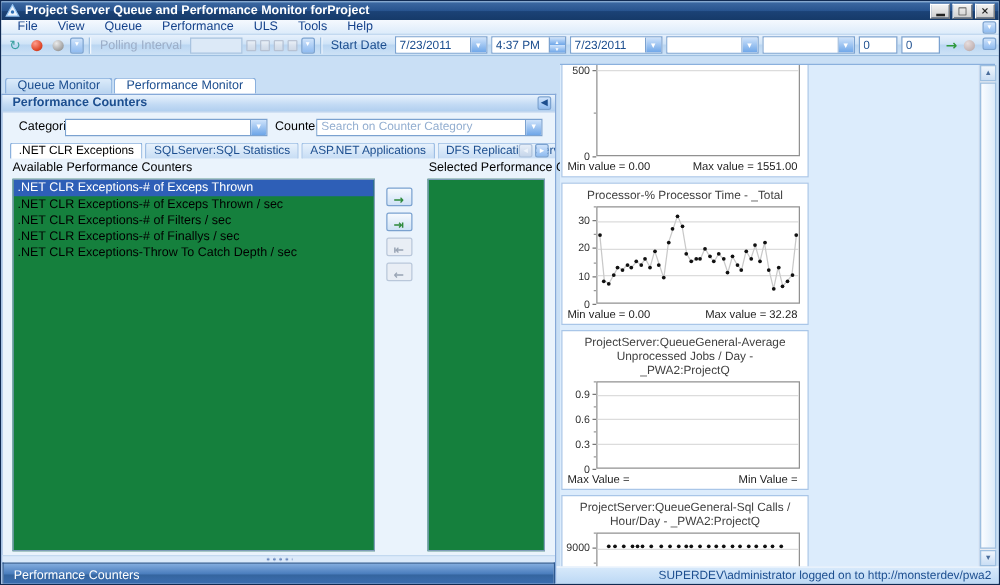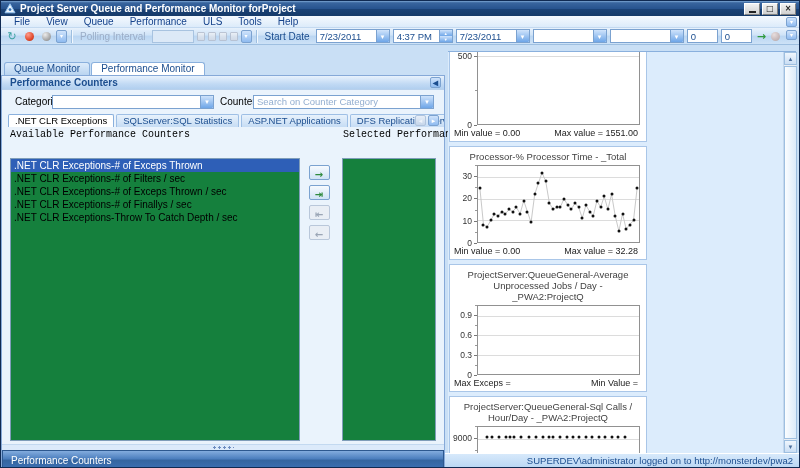--- a/index.html
+++ b/index.html
@@ -77,21 +77,21 @@
   .counters-combo{flex:1;margin-right:10px;margin-left:2px;}
   .counters-combo input::placeholder{color:#93aed0;opacity:1;}
   .cat-tabs-row{height:14px;flex:none;display:flex;padding-left:6px;position:relative;}
   .cat-tab{height:13px;line-height:12px;padding:0 6px;font-size:9.5px;color:#1c4e8f;white-space:nowrap;cursor:pointer;
     background:linear-gradient(#e8f2fc,#c6dcf4);border:1px solid #9ebfe5;border-bottom:none;border-radius:2px 2px 0 0;margin-right:2px;}
   .cat-tab.active{background:#fff;color:#000;border-color:#8ab0dd;}
   .tab-scrolls{position:absolute;right:5px;bottom:1px;display:flex;gap:2px;}
   .tab-scroll{width:11px;height:11px;border:1px solid #7ba2d0;border-radius:2px;background:linear-gradient(#cfe3fb,#8fbbf0);
     color:#fff;font-size:7px;line-height:9px;padding:0;cursor:pointer;}
   .tab-scroll.disabled{background:linear-gradient(#e6eef8,#c6d6ea);border-color:#b0c4dd;color:#eef4fb;}
-  .lists-labels{height:31px;flex:none;position:relative;font-size:10px;color:#000;font-family:Liberation Mono, monospace;}
+  .lists-labels{height:16px;flex:none;position:relative;font-size:10px;color:#000;}
   .lists-labels .avail{position:absolute;left:8px;top:2px;}
   .lists-labels .sel{position:absolute;left:341px;top:2px;white-space:nowrap;}
   .lists{flex:1;position:relative;min-height:0;}
   .listbox{position:absolute;top:0;bottom:3px;background:#15803d;border:1px solid #7f9db9;overflow:hidden;}
   .left-list{left:8px;width:290px;}
   .right-list{left:340px;width:94px;}
   .list-item{height:13px;line-height:13px;font-size:10px;color:#000;padding:0 3px;white-space:nowrap;cursor:default;}
   .list-item.selected{background:#2e5fb7;color:#fff;}
   .move-buttons{position:absolute;left:305px;top:7px;width:24px;display:flex;flex-direction:column;align-items:center;}
   .move-buttons button{width:21px;height:15px;margin-bottom:5px;border:1px solid #7ba2d0;border-radius:2px;
@@ -268,22 +268,22 @@
               <button class="tab-scroll"><span>▸</span></button>
             </span>
           </div>
           <div class="lists-labels">
             <span class="avail">Available Performance Counters</span>
             <span class="sel">Selected Performance Counters</span>
           </div>
           <div class="lists">
             <div class="listbox left-list">
                 <div class="list-item selected">.NET CLR Exceptions-# of Exceps Thrown</div>
+                <div class="list-item">.NET CLR Exceptions-# of Exceps Thrown / sec</div>
                 <div class="list-item">.NET CLR Exceptions-# of Filters / sec</div>
-                <div class="list-item">.NET CLR Exceptions-# of Exceps Thrown / sec</div>
                 <div class="list-item">.NET CLR Exceptions-# of Finallys / sec</div>
                 <div class="list-item">.NET CLR Exceptions-Throw To Catch Depth / sec</div>
               </div>
             <div class="move-buttons">
               <button><span>→</span></button>
               <button><span>⇥</span></button>
               <button class="disabled"><span>⇤</span></button>
               <button class="disabled"><span>←</span></button>
             </div>
             <div class="listbox right-list"></div>
@@ -410,21 +410,21 @@
                 <div class="tickmark minor" style="top: 28.5714%;"></div>
                 <div class="tickmark minor" style="top: 0%;"></div>
               </div>
               <div class="chart-plot">
                 <div class="gridline" style="top: 71.4286%;"></div>
                 <div class="gridline" style="top: 42.8571%;"></div>
                 <div class="gridline" style="top: 14.2857%;"></div>
               </div>
             </div>
             <div class="chart-foot">
-              <span>Max Exceps =</span>
+              <span>Max Value =</span>
               <span>Min Value =</span>
             </div>
           </div>
           <div class="chart-panel chart-3">
             <div class="chart-title">ProjectServer:QueueGeneral-Sql Calls / Hour/Day - _PWA2:ProjectQ</div>
             <div class="chart-body">
               <div class="chart-gutter">
                 <span class="tick-label" style="top: calc(14.2857% - 5px);">9000</span>
                 <div class="tickmark" style="top: 14.2857%;"></div>
                 <div class="tickmark minor" style="top: 28.5714%;"></div>

